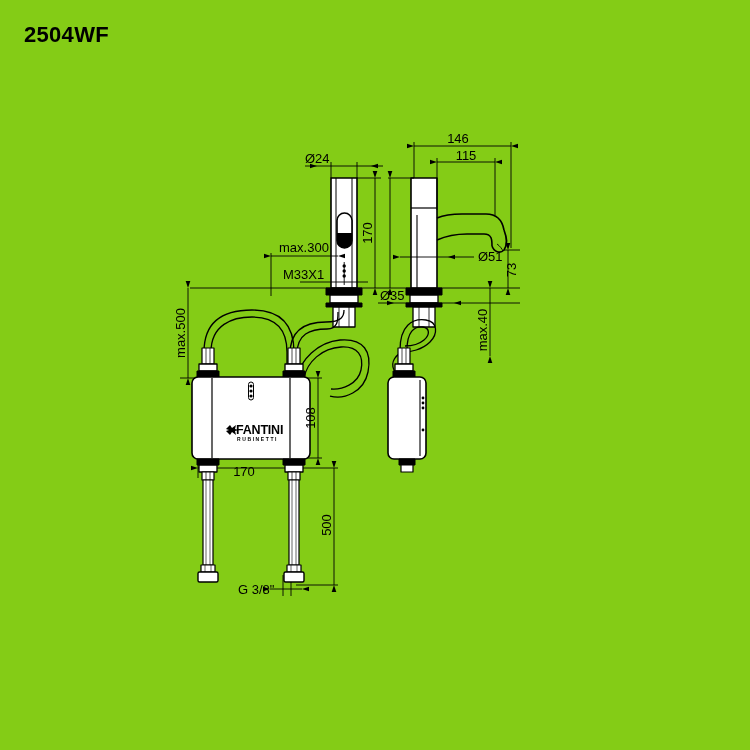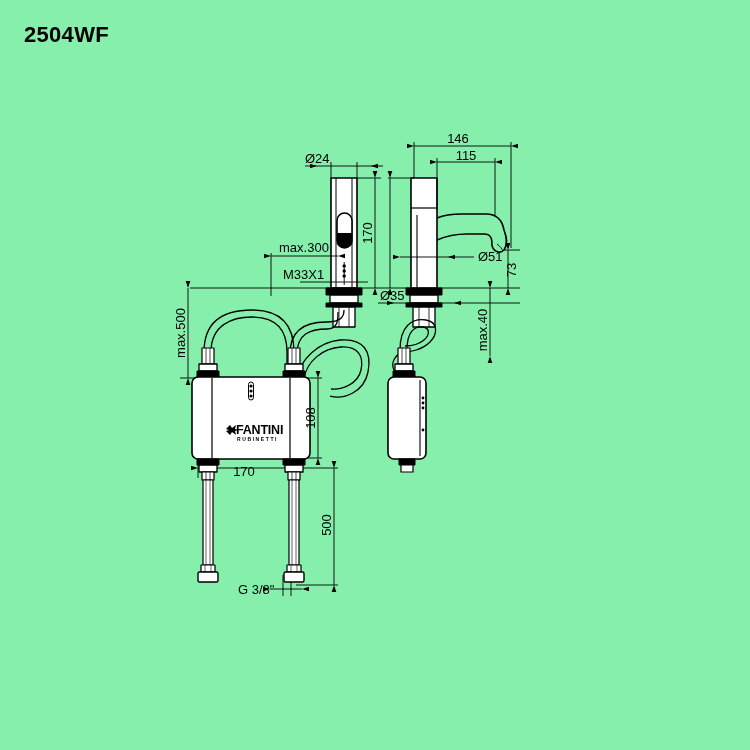--- a/index.html
+++ b/index.html
@@ -8,21 +8,21 @@
     padding: 0;
     background: #ffffff;
   }
   body {
     font-family: "Liberation Sans", sans-serif;
   }
   #page {
     position: relative;
     width: 750px;
     height: 750px;
-    background: #86efac;
+    background: #84cc16;
     overflow: hidden;
   }
   #title {
     position: absolute;
     left: 24px;
     top: 22px;
     font-family: "Liberation Sans", sans-serif;
     font-size: 22px;
     font-weight: bold;
     letter-spacing: 0.3px;

